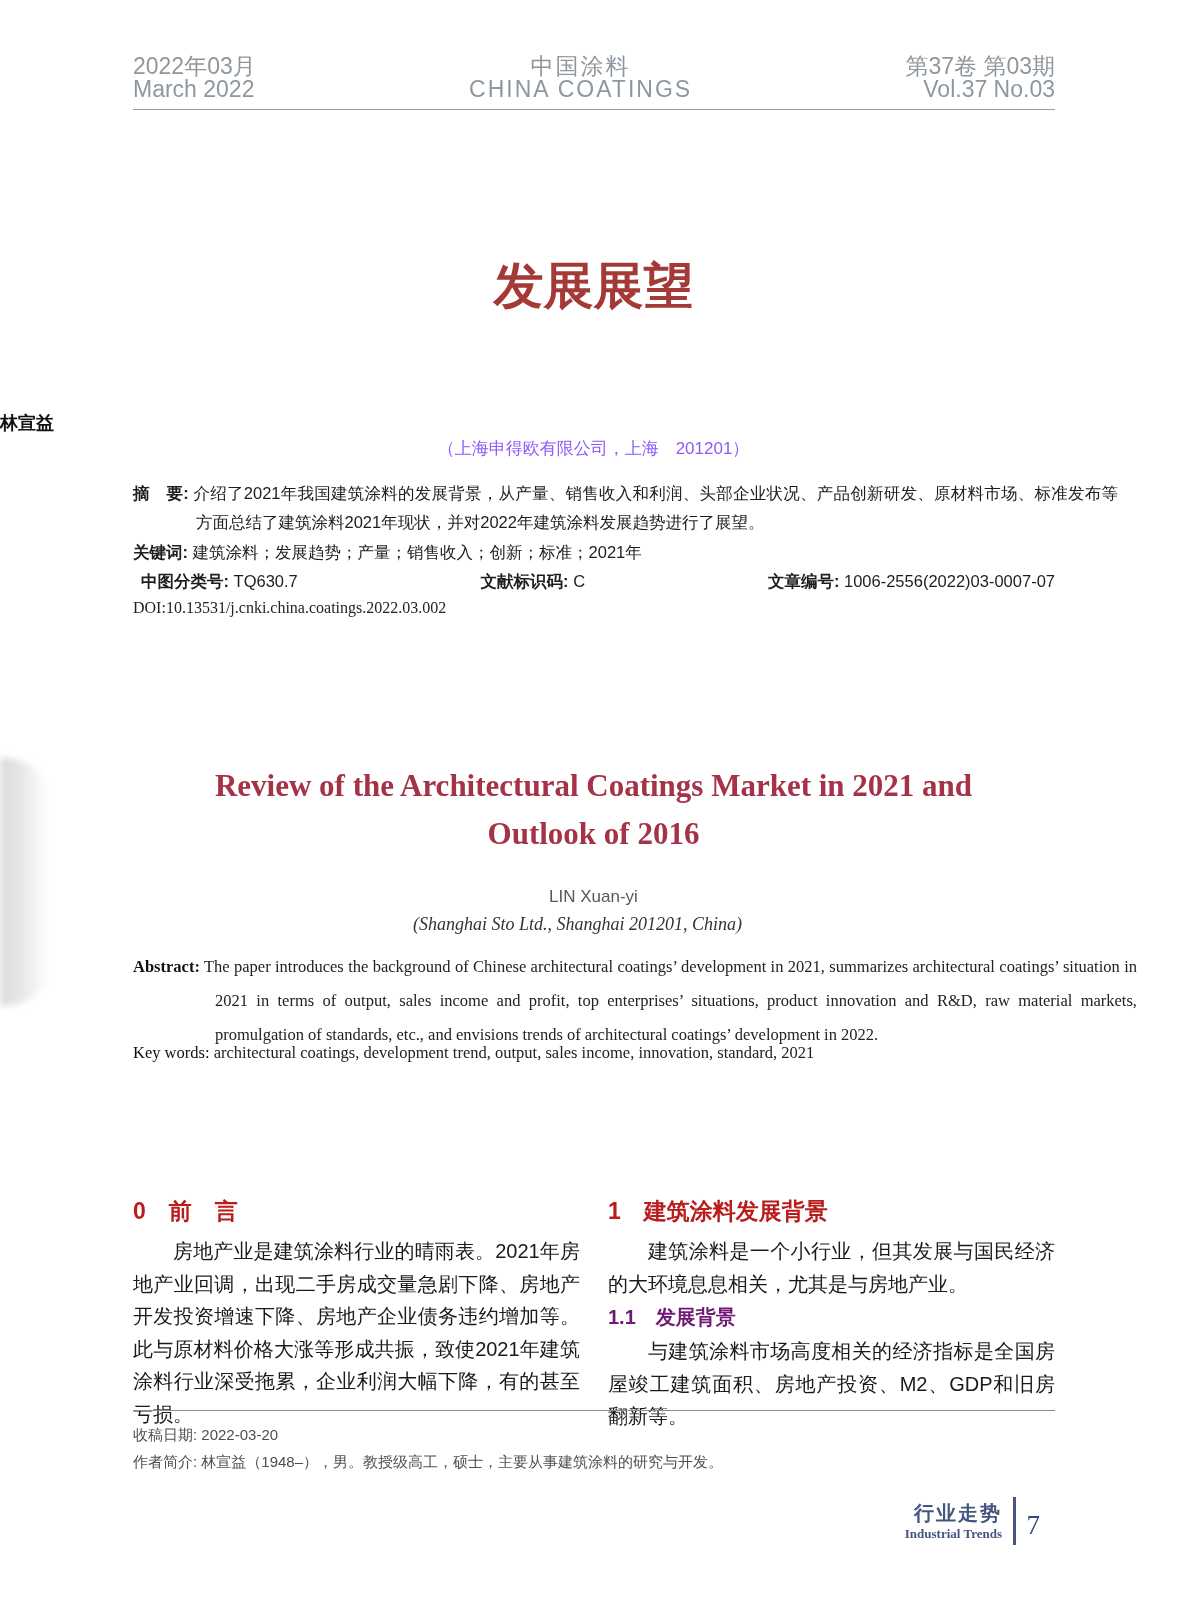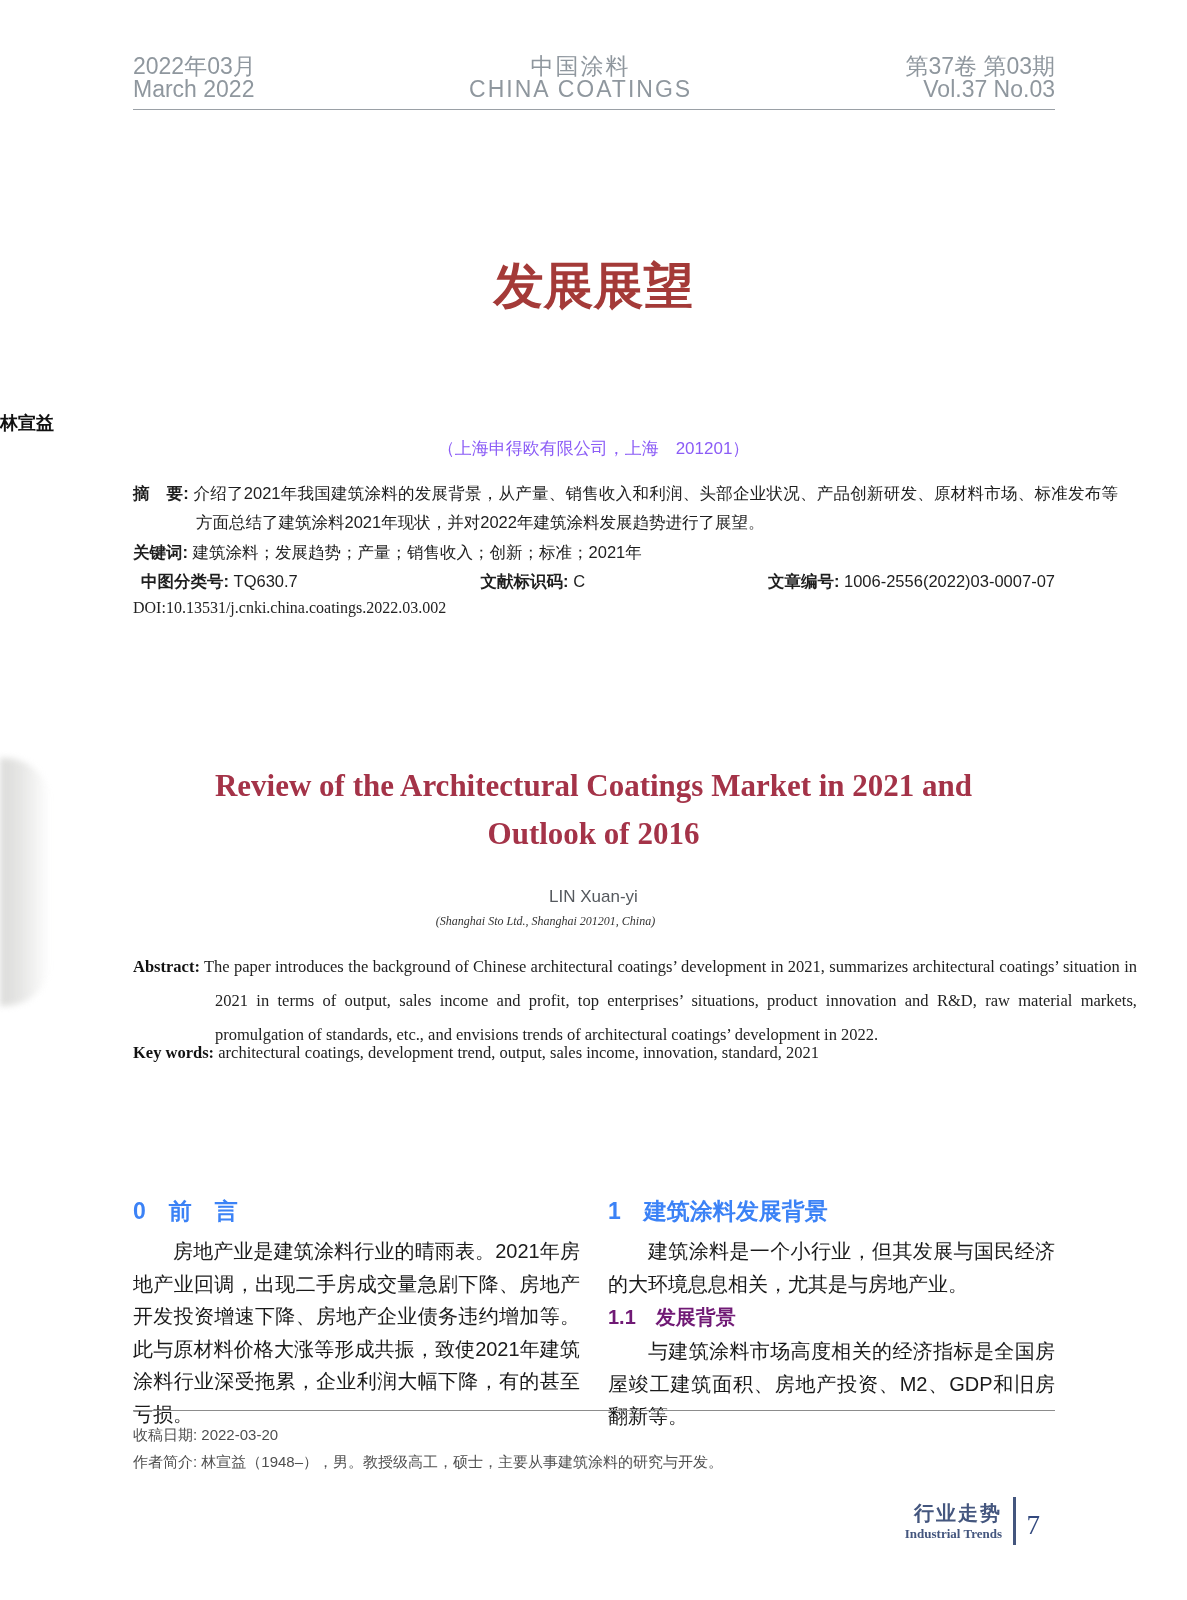--- a/index.html
+++ b/index.html
@@ -46,42 +46,42 @@
   .cn-meta .lbl { font-weight:bold;padding-left:8px; }
   .cn-doi { top:599px; left:133px; width:922px; font-family:"Liberation Serif", serif; font-size:16px; color:#222; }
 
   
   .en-title {
     top:762px; left:0; width:1187px; text-align:center;
     font-family:"Liberation Serif", serif; font-weight:bold;
     color:#a43348; font-size:31px; line-height:48px;
   }
   .en-author { top:887px; left:0; width:1187px; text-align:center; font-size:17px; color:#55595e; }
-  .en-affil  { top:914px; left:0; width:1091px; text-align:center; font-family:"Liberation Serif", serif; font-style:italic; font-size:12px; color:#333; }
+  .en-affil  { top:914px; left:0; width:1091px; text-align:center; font-family:"Liberation Serif", serif; font-style:italic; font-size:18px; color:#333;padding-left:32px; }
 
   .hang-en {
     top:950px; left:133px; width:922px;
     font-family:"Liberation Serif", serif; font-size:16.5px; line-height:34px;
     text-align:justify; padding-left:82px; text-indent:-82px; color:#222;
   }
   .hang-en .lbl { font-weight:bold; color:#111; }
   .en-keywords {
     top:1036px; left:133px; width:922px;
     font-family:"Liberation Serif", serif; font-size:16.5px; line-height:34px; color:#222;
   }
-  .en-keywords .lbl { font-weight:bold; color:#111; }
+  .en-keywords .lbl { font-weight:normal; color:#111; }
 
   
   .columns {
     top:1196px; left:133px; width:922px;
     display:flex; gap:28px;
   }
   .col { width:447px; }
   .sec-h {
-    color:#3b82f6; font-weight:bold; font-size:23px; line-height:30px; margin:0 0 9px 0;
+    color:#b91c1c; font-weight:bold; font-size:23px; line-height:30px; margin:0 0 9px 0;
   }
   .sub-h {
     color:#701a75; font-weight:bold; font-size:20px; line-height:30px; margin:2px 0 3px 0;
   }
   .para {
     font-size:20px; line-height:32.6px; text-align:justify; color:#1a1a1a;
     text-indent:2em; margin:0;
   }
 
   

